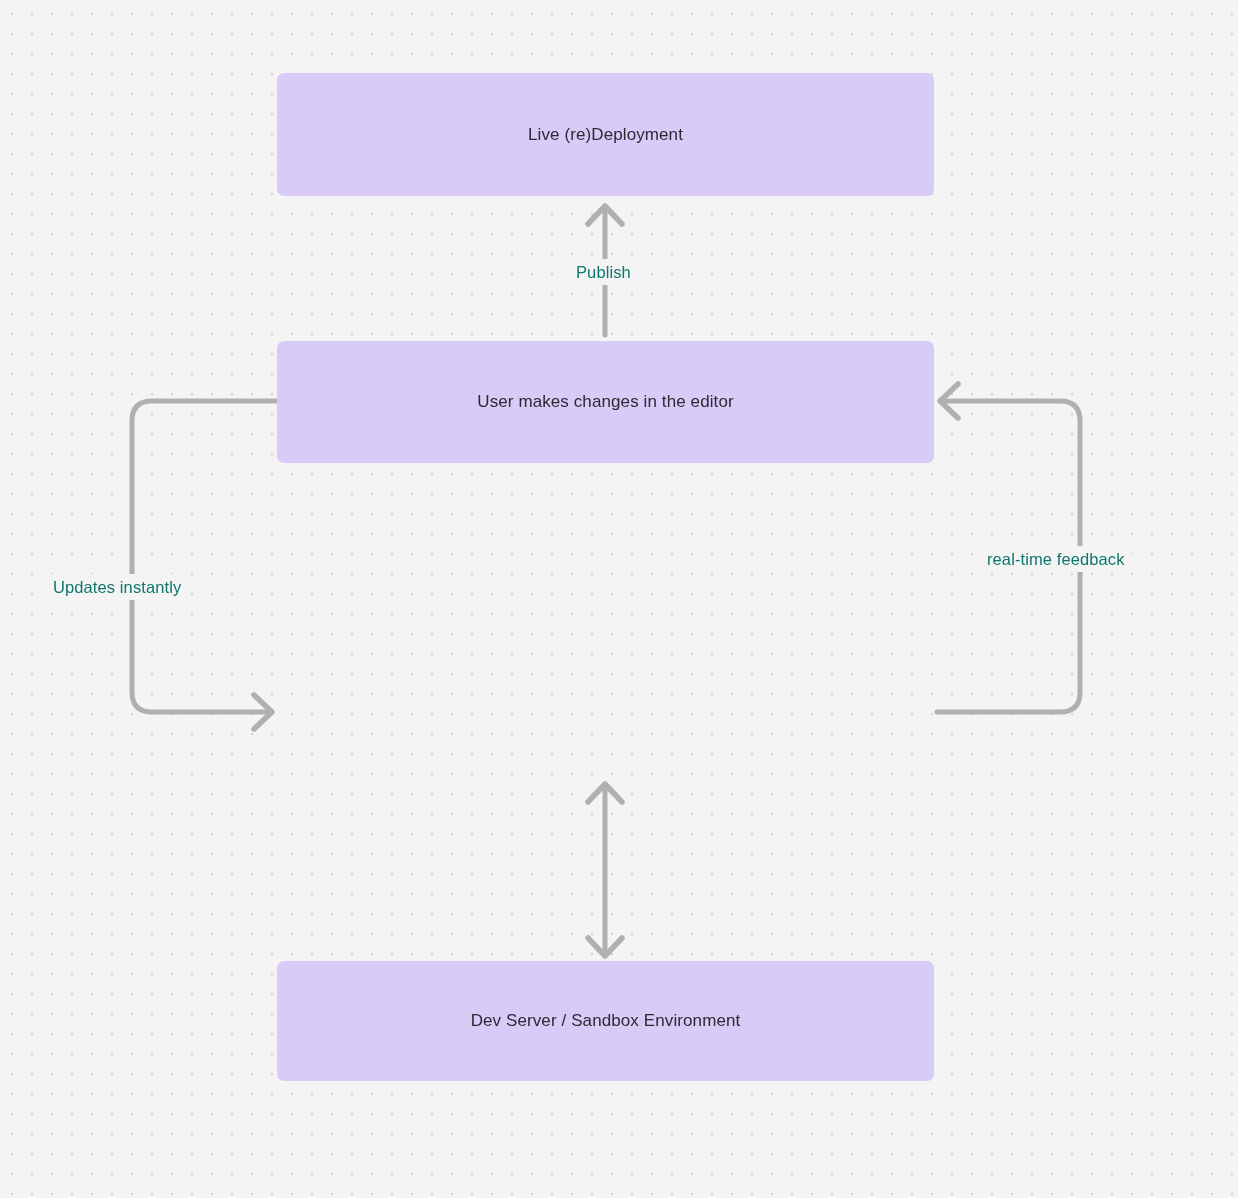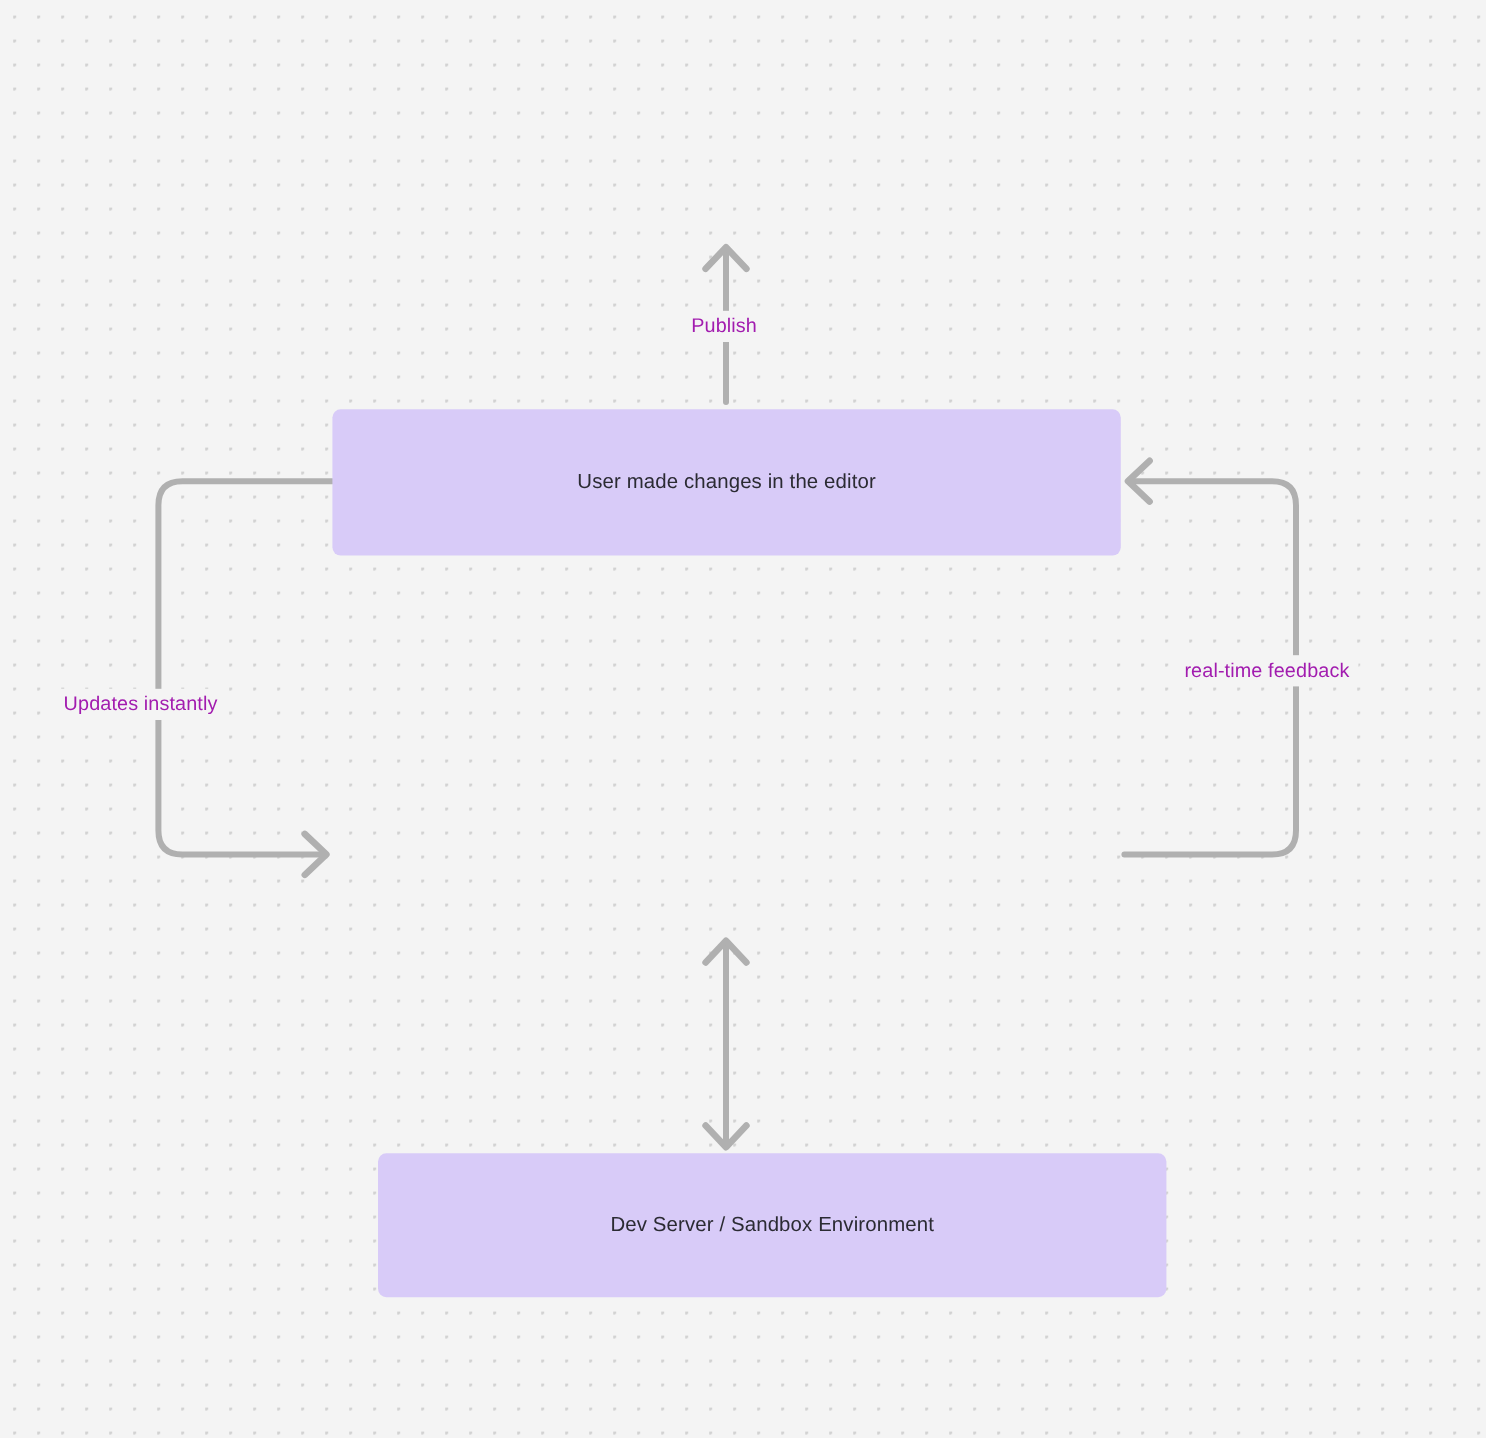--- a/index.html
+++ b/index.html
@@ -48,27 +48,27 @@
     font-size: 17px;
     line-height: 22px;
     color: #2b2b33;
     letter-spacing: 0.1px;
     white-space: nowrap;
   }
 
   #node-live        { left: 277px; top: 73px;  width: 657px; height: 123px; }
   #node-user        { left: 277px; top: 341px; width: 657px; height: 122px; }
   #node-preview     { left: 277px; top: 651px; width: 657px; height: 122px; }
-  #node-devserver   { left: 277px; top: 961px; width: 657px; height: 120px; margin-left: 38px; }
+  #node-devserver   { left: 277px; top: 961px; width: 657px; height: 120px; }
 
   .edge-label {
     position: absolute;
     font-size: 16.5px;
     line-height: 20px;
-    color: #a21caf;
+    color: #0f766e;
     white-space: nowrap;
     background: #f4f4f4;
     padding: 3px 7px;
     letter-spacing: 0.1px;
   }
   #label-publish       { left: 569px;  top: 259px; }
   #label-updates       { left: 46px;   top: 546px; margin-top: 28px; }
   #label-realtime      { left: 980px;  top: 546px; }
   #label-spunup        { left: 411px;  top: 856px; }
 </style>
@@ -94,23 +94,26 @@
       <path d="M 958 384 L 940 401 L 958 418" stroke="#b0b0b0" stroke-width="5.5" fill="none" stroke-linecap="round" stroke-linejoin="round"></path>
     </g>
 
     <g>
       <path d="M 605 955 L 605 785" stroke="#b0b0b0" stroke-width="5" fill="none" stroke-linecap="round"></path>
       <path d="M 588 802 L 605 784 L 622 802" stroke="#b0b0b0" stroke-width="5.5" fill="none" stroke-linecap="round" stroke-linejoin="round"></path>
       <path d="M 588 938 L 605 956 L 622 938" stroke="#b0b0b0" stroke-width="5.5" fill="none" stroke-linecap="round" stroke-linejoin="round"></path>
     </g>
   </svg>
 
+  <div class="node" id="node-live">
+    <span class="node-label">Live (re)Deployment</span>
+  </div>
 
   <div class="node" id="node-user">
-    <span class="node-label">User made changes in the editor</span>
+    <span class="node-label">User makes changes in the editor</span>
   </div>
 
 
   <div class="node" id="node-devserver">
     <span class="node-label">Dev Server / Sandbox Environment</span>
   </div>
 
   <div class="edge-label" id="label-publish">Publish</div>
 
   <div class="edge-label" id="label-updates">Updates instantly</div>

